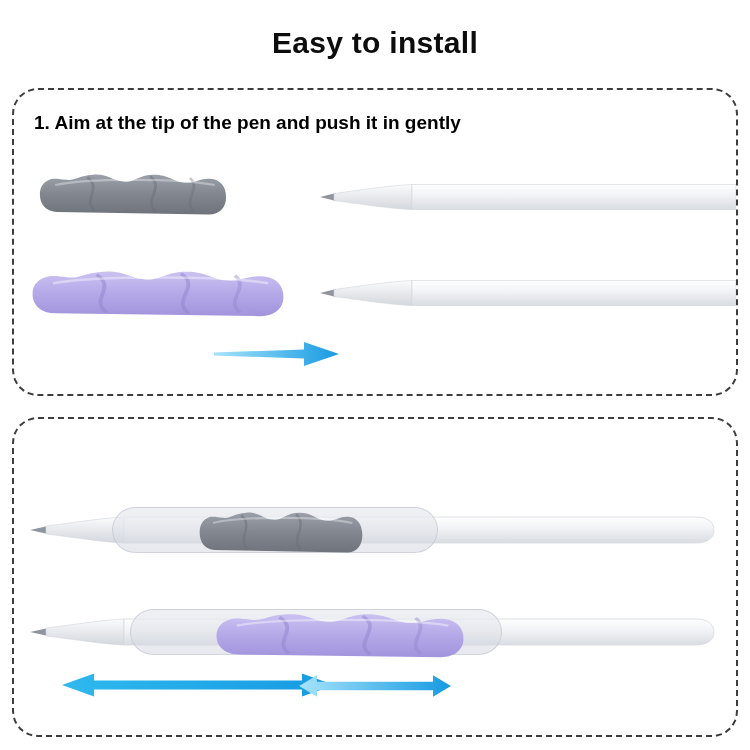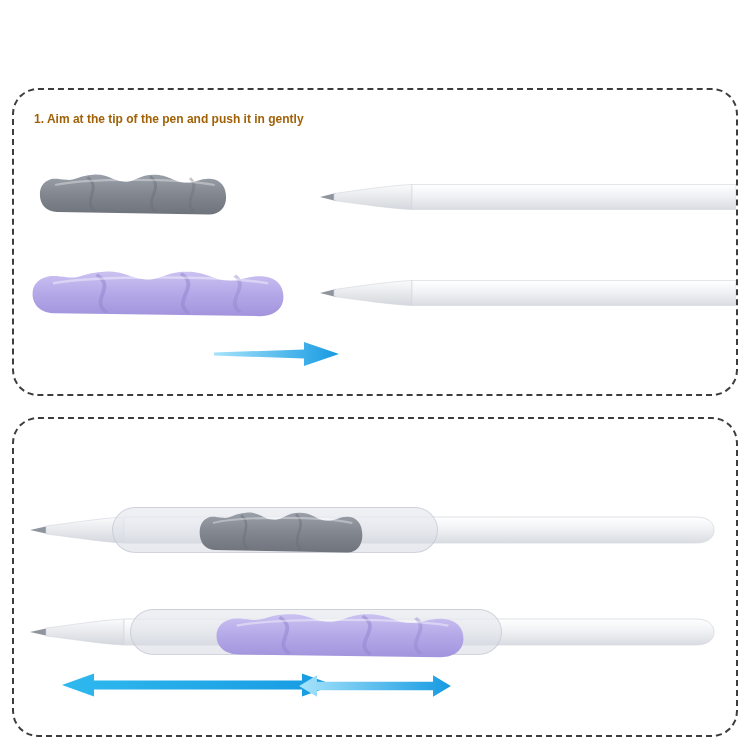--- a/index.html
+++ b/index.html
@@ -2,21 +2,21 @@
 <html><head>
 <meta charset="utf-8">
 <style>
   * { margin:0; padding:0; box-sizing:border-box; }
   html, body { width:750px; height:750px; background:#ffffff; font-family:"Liberation Sans", sans-serif; }
   .page { position:relative; width:750px; height:750px; background:#ffffff; overflow:hidden; }
   .title { position:absolute; top:26px; left:0; width:100%; text-align:center; font-size:30px; font-weight:bold; color:#0d0d0d; letter-spacing:0.3px; }
   .panel { position:absolute; left:12px; width:726px; border:2px dashed #3d3d3d; border-radius:26px; background:#ffffff; }
   .panel-1 { top:88px; height:308px; }
   .panel-2 { top:417px; height:320px; }
-  .step-label { position:absolute; left:20px; top:22px; font-size:12px; font-weight:bold; color:#a16207; white-space:nowrap; }
+  .step-label { position:absolute; left:20px; top:22px; font-size:19px; font-weight:bold; color:#000000; white-space:nowrap; }
   .abs { position:absolute; display:block; }
   
   .grip-gray-1   { left:24px;  top:76px;  width:190px; height:52px; }
   .pen-1a        { left:306px; top:92px;  width:416px; height:30px; }
   .grip-purple-1 { left:16px;  top:172px; width:256px; height:58px; }
   .pen-1b        { left:306px; top:188px; width:416px; height:30px; }
   .arrow-1       { left:200px; top:250px; width:126px; height:28px; }
   
   .pen-2a        { left:16px;  top:94px;  width:698px; height:34px; }
   .sleeve-a      { left:98px;  top:88px;  width:326px; height:46px; }
@@ -59,20 +59,21 @@
     </linearGradient>
     <linearGradient id="gArrow2" x1="0" y1="0" x2="1" y2="0">
       <stop offset="0" stop-color="#2fb9ee"></stop>
       <stop offset="1" stop-color="#169ae2"></stop>
     </linearGradient>
   </defs>
 </svg>
 
 <div class="page">
 
+  <h1 class="title">Easy to install</h1>
 
   <section class="panel panel-1">
     <div class="step-label">1. Aim at the tip of the pen and push it in gently</div>
 
     <svg class="abs grip-gray-1" viewBox="0 0 200 60" preserveAspectRatio="none">
       <path d="M14,15 C5,18 2,25 2,33 C2,45 9,53 20,53 L180,56 C191,56 198,48 198,36 C198,24 192,16 183,15 C172,13 166,20 154,19 C142,18 138,10 122,10 C106,10 102,19 90,18 C78,17 74,9 58,10 C42,11 40,17 30,16 C23,15 19,14 14,15 Z" fill="url(#gGray)"></path>
       <path d="M52,13 C68,26 46,40 60,52" fill="none" stroke="#6b7078" stroke-width="3" opacity="0.5"></path>
       <path d="M118,12 C134,25 110,40 124,53" fill="none" stroke="#6b7078" stroke-width="3" opacity="0.5"></path>
       <path d="M160,14 C172,26 152,40 164,52" fill="none" stroke="#6b7078" stroke-width="3" opacity="0.4"></path>
       <path d="M18,22 C50,14 150,14 186,22" fill="none" stroke="#ffffff" stroke-width="2.5" opacity="0.35"></path>

